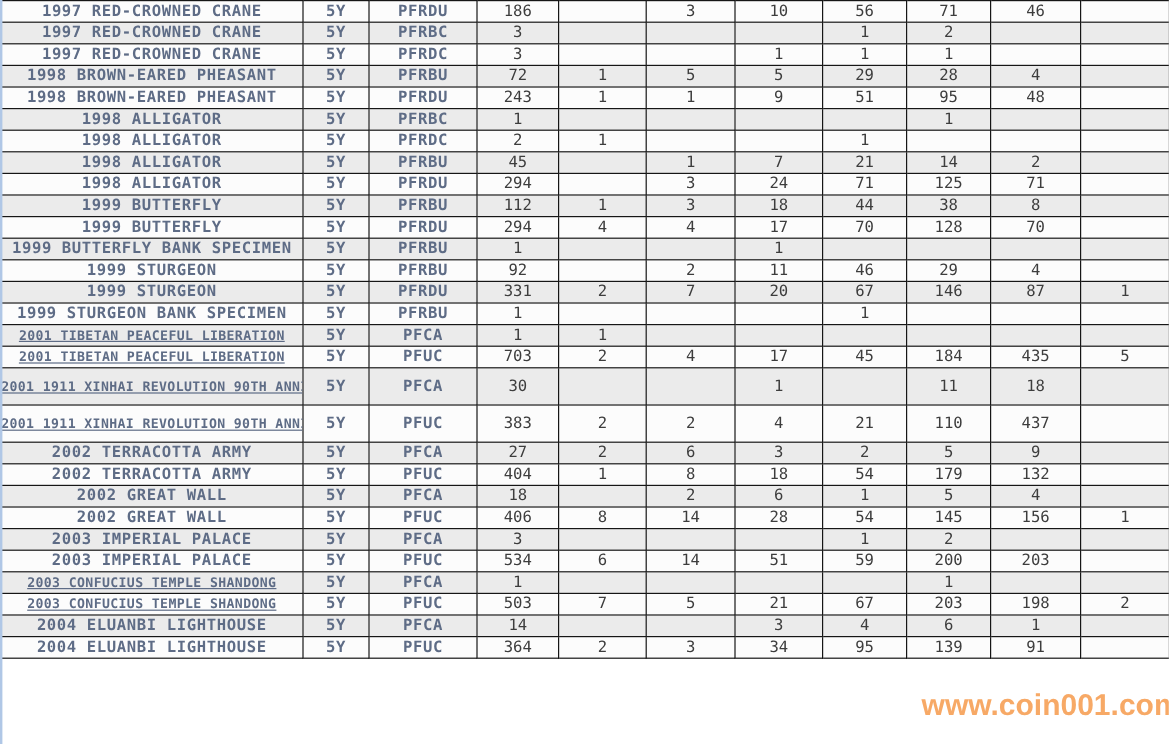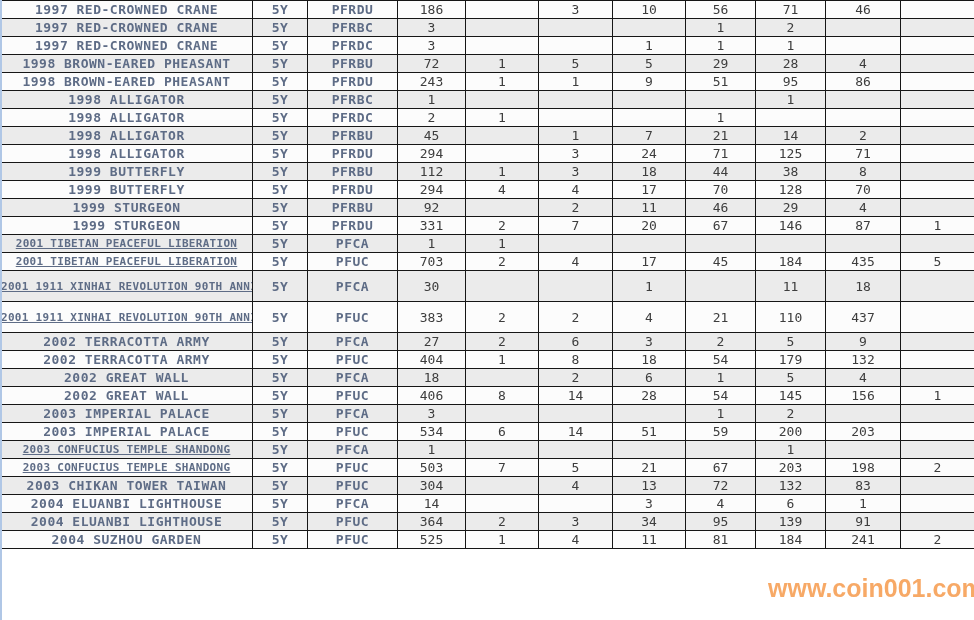--- a/index.html
+++ b/index.html
@@ -170,21 +170,21 @@
   <tr>
     <td class="name-cell">1998 BROWN-EARED PHEASANT</td>
     <td class="denom-cell">5Y</td>
     <td class="grade-cell">PFRDU</td>
     <td class="total-cell">243</td>
     <td class="count-cell">1</td>
     <td class="count-cell">1</td>
     <td class="count-cell">9</td>
     <td class="count-cell">51</td>
     <td class="count-cell">95</td>
-    <td class="count-cell">86</td>
+    <td class="count-cell">48</td>
     <td class="count-cell"></td>
   </tr>
 
   <tr>
     <td class="name-cell">1998 ALLIGATOR</td>
     <td class="denom-cell">5Y</td>
     <td class="grade-cell">PFRBC</td>
     <td class="total-cell">1</td>
     <td class="count-cell"></td>
     <td class="count-cell"></td>
@@ -258,20 +258,33 @@
     <td class="total-cell">294</td>
     <td class="count-cell">4</td>
     <td class="count-cell">4</td>
     <td class="count-cell">17</td>
     <td class="count-cell">70</td>
     <td class="count-cell">128</td>
     <td class="count-cell">70</td>
     <td class="count-cell"></td>
   </tr>
 
+  <tr>
+    <td class="name-cell">1999 BUTTERFLY BANK SPECIMEN</td>
+    <td class="denom-cell">5Y</td>
+    <td class="grade-cell">PFRBU</td>
+    <td class="total-cell">1</td>
+    <td class="count-cell"></td>
+    <td class="count-cell"></td>
+    <td class="count-cell">1</td>
+    <td class="count-cell"></td>
+    <td class="count-cell"></td>
+    <td class="count-cell"></td>
+    <td class="count-cell"></td>
+  </tr>
 
   <tr>
     <td class="name-cell">1999 STURGEON</td>
     <td class="denom-cell">5Y</td>
     <td class="grade-cell">PFRBU</td>
     <td class="total-cell">92</td>
     <td class="count-cell"></td>
     <td class="count-cell">2</td>
     <td class="count-cell">11</td>
     <td class="count-cell">46</td>
@@ -287,20 +300,33 @@
     <td class="total-cell">331</td>
     <td class="count-cell">2</td>
     <td class="count-cell">7</td>
     <td class="count-cell">20</td>
     <td class="count-cell">67</td>
     <td class="count-cell">146</td>
     <td class="count-cell">87</td>
     <td class="count-cell">1</td>
   </tr>
 
+  <tr>
+    <td class="name-cell">1999 STURGEON BANK SPECIMEN</td>
+    <td class="denom-cell">5Y</td>
+    <td class="grade-cell">PFRBU</td>
+    <td class="total-cell">1</td>
+    <td class="count-cell"></td>
+    <td class="count-cell"></td>
+    <td class="count-cell"></td>
+    <td class="count-cell">1</td>
+    <td class="count-cell"></td>
+    <td class="count-cell"></td>
+    <td class="count-cell"></td>
+  </tr>
 
   <tr class="small">
     <td class="name-cell">2001 TIBETAN PEACEFUL LIBERATION</td>
     <td class="denom-cell">5Y</td>
     <td class="grade-cell">PFCA</td>
     <td class="total-cell">1</td>
     <td class="count-cell">1</td>
     <td class="count-cell"></td>
     <td class="count-cell"></td>
     <td class="count-cell"></td>
@@ -457,33 +483,20 @@
     <td class="count-cell">7</td>
     <td class="count-cell">5</td>
     <td class="count-cell">21</td>
     <td class="count-cell">67</td>
     <td class="count-cell">203</td>
     <td class="count-cell">198</td>
     <td class="count-cell">2</td>
   </tr>
 
 
-  <tr>
-    <td class="name-cell">2003 CHIKAN TOWER TAIWAN</td>
-    <td class="denom-cell">5Y</td>
-    <td class="grade-cell">PFUC</td>
-    <td class="total-cell">304</td>
-    <td class="count-cell"></td>
-    <td class="count-cell">4</td>
-    <td class="count-cell">13</td>
-    <td class="count-cell">72</td>
-    <td class="count-cell">132</td>
-    <td class="count-cell">83</td>
-    <td class="count-cell"></td>
-  </tr>
 
   <tr>
     <td class="name-cell">2004 ELUANBI LIGHTHOUSE</td>
     <td class="denom-cell">5Y</td>
     <td class="grade-cell">PFCA</td>
     <td class="total-cell">14</td>
     <td class="count-cell"></td>
     <td class="count-cell"></td>
     <td class="count-cell">3</td>
     <td class="count-cell">4</td>
@@ -499,31 +512,18 @@
     <td class="total-cell">364</td>
     <td class="count-cell">2</td>
     <td class="count-cell">3</td>
     <td class="count-cell">34</td>
     <td class="count-cell">95</td>
     <td class="count-cell">139</td>
     <td class="count-cell">91</td>
     <td class="count-cell"></td>
   </tr>
 
-  <tr>
-    <td class="name-cell">2004 SUZHOU GARDEN</td>
-    <td class="denom-cell">5Y</td>
-    <td class="grade-cell">PFUC</td>
-    <td class="total-cell">525</td>
-    <td class="count-cell">1</td>
-    <td class="count-cell">4</td>
-    <td class="count-cell">11</td>
-    <td class="count-cell">81</td>
-    <td class="count-cell">184</td>
-    <td class="count-cell">241</td>
-    <td class="count-cell">2</td>
-  </tr>
 
 </tbody>
   </table>
 
   <div id="watermark">www.coin001.com</div>
 </div>
 
 </body></html>

